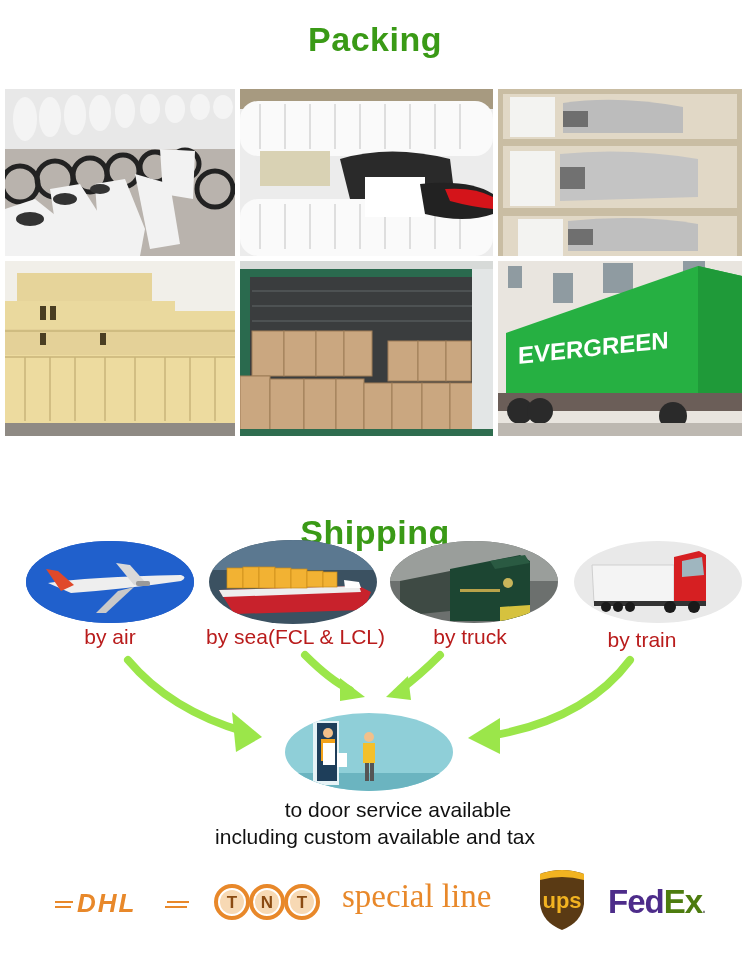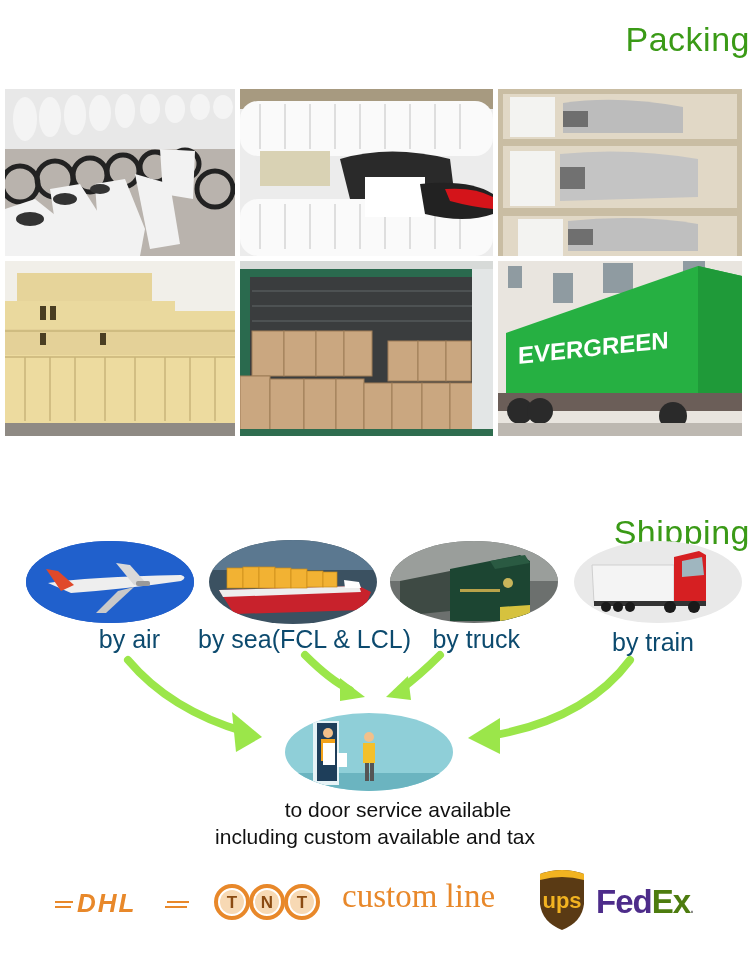--- a/index.html
+++ b/index.html
@@ -1,23 +1,23 @@
 <!DOCTYPE html>
 <html><head>
 <meta charset="utf-8">
 <style>
   html,body{margin:0;padding:0;background:#fff;}
   body{width:750px;height:970px;position:relative;overflow:hidden;font-family:"Liberation Sans",sans-serif;}
   .abs{position:absolute;}
-  .heading{position:absolute;left:0;width:750px;text-align:right;font-weight:normal;color:#3a9a16;font-size:34px;letter-spacing:0.5px;}
+  .heading{position:absolute;left:0;width:750px;text-align:center;font-weight:bold;color:#3a9a16;font-size:34px;letter-spacing:0.5px;}
   .photo{position:absolute;overflow:hidden;}
   .photo svg{display:block;width:100%;height:100%;}
   .oval{position:absolute;border-radius:50%;overflow:hidden;}
   .oval svg{display:block;width:100%;height:100%;}
-  .label{position:absolute;font-size:25px;color:#0c4a6e;text-align:right;white-space:nowrap;}
+  .label{position:absolute;font-size:21px;color:#b91c1c;text-align:center;white-space:nowrap;}
   .caption{position:absolute;left:0;width:750px;text-align:center;font-size:21px;color:#111;}
   .logo{position:absolute;}
 </style>
 </head>
 <body>
 
 <div class="heading" style="top:20px;">Packing</div>
 
 <div class="photo" style="left:5px;top:89px;width:230px;height:167px;">
   <svg viewBox="0 0 230 167" preserveAspectRatio="none">
@@ -323,25 +323,25 @@
         <circle cx="89" cy="20" r="12"></circle>
       </g>
     <g font-family="Liberation Sans, sans-serif" font-weight="bold" font-size="17" fill="#8a4a12" text-anchor="middle">
       <text x="19" y="26">T</text>
       <text x="54" y="26">N</text>
       <text x="89" y="26">T</text>
     </g>
   </svg>
 </div>
 
-<div class="logo" style="left:342px;top:878px;font-family:'Liberation Serif',serif;font-size:33px;color:#e8882a;white-space:nowrap;">custom line</div>
+<div class="logo" style="left:342px;top:878px;font-family:'Liberation Serif',serif;font-size:33px;color:#e8882a;white-space:nowrap;">special line</div>
 
 <div class="logo" style="left:537px;top:868px;width:50px;height:62px;">
   <svg viewBox="0 0 50 62" width="50" height="62">
     <path d="M3 6 Q25 -2 47 6 L47 36 Q45 54 25 62 Q5 54 3 36 Z" fill="#5a3a14"></path>
     <path d="M3 6 Q25 -2 47 6 L47 12 Q25 6 3 12 Z" fill="#f2b321"></path>
     <text x="25" y="40" text-anchor="middle" font-family="Liberation Sans, sans-serif" font-weight="bold" font-size="22" fill="#f2b321">ups</text>
   </svg>
 </div>
 
 <div class="logo" style="left:596px;top:883px;font-family:'Liberation Sans',sans-serif;font-weight:bold;font-size:33px;letter-spacing:-1px;white-space:nowrap;">
-  <span style="color:#4d2c8a;">Fed</span><span style="color:#4d7c0f;">Ex</span><span style="color:#888;font-size:14px;">.</span>
+  <span style="color:#4d2c8a;margin-left:12px;">Fed</span><span style="color:#4d7c0f;">Ex</span><span style="color:#888;font-size:14px;">.</span>
 </div>
 
 </body></html>

